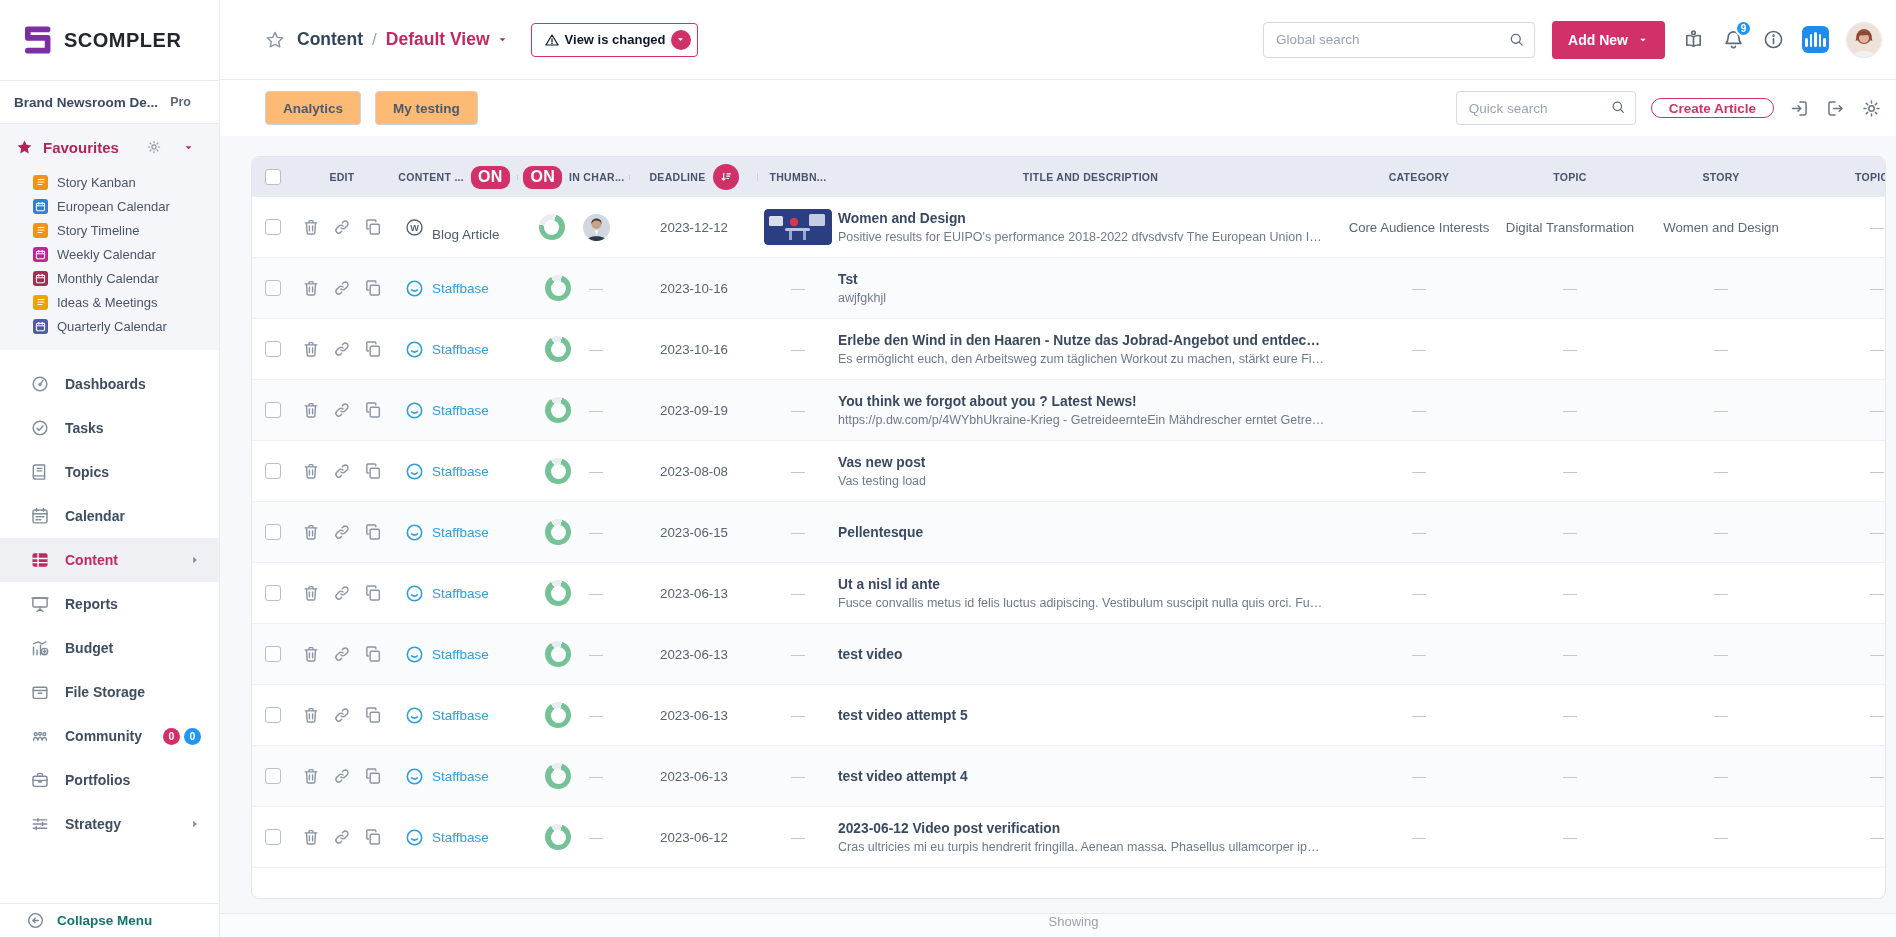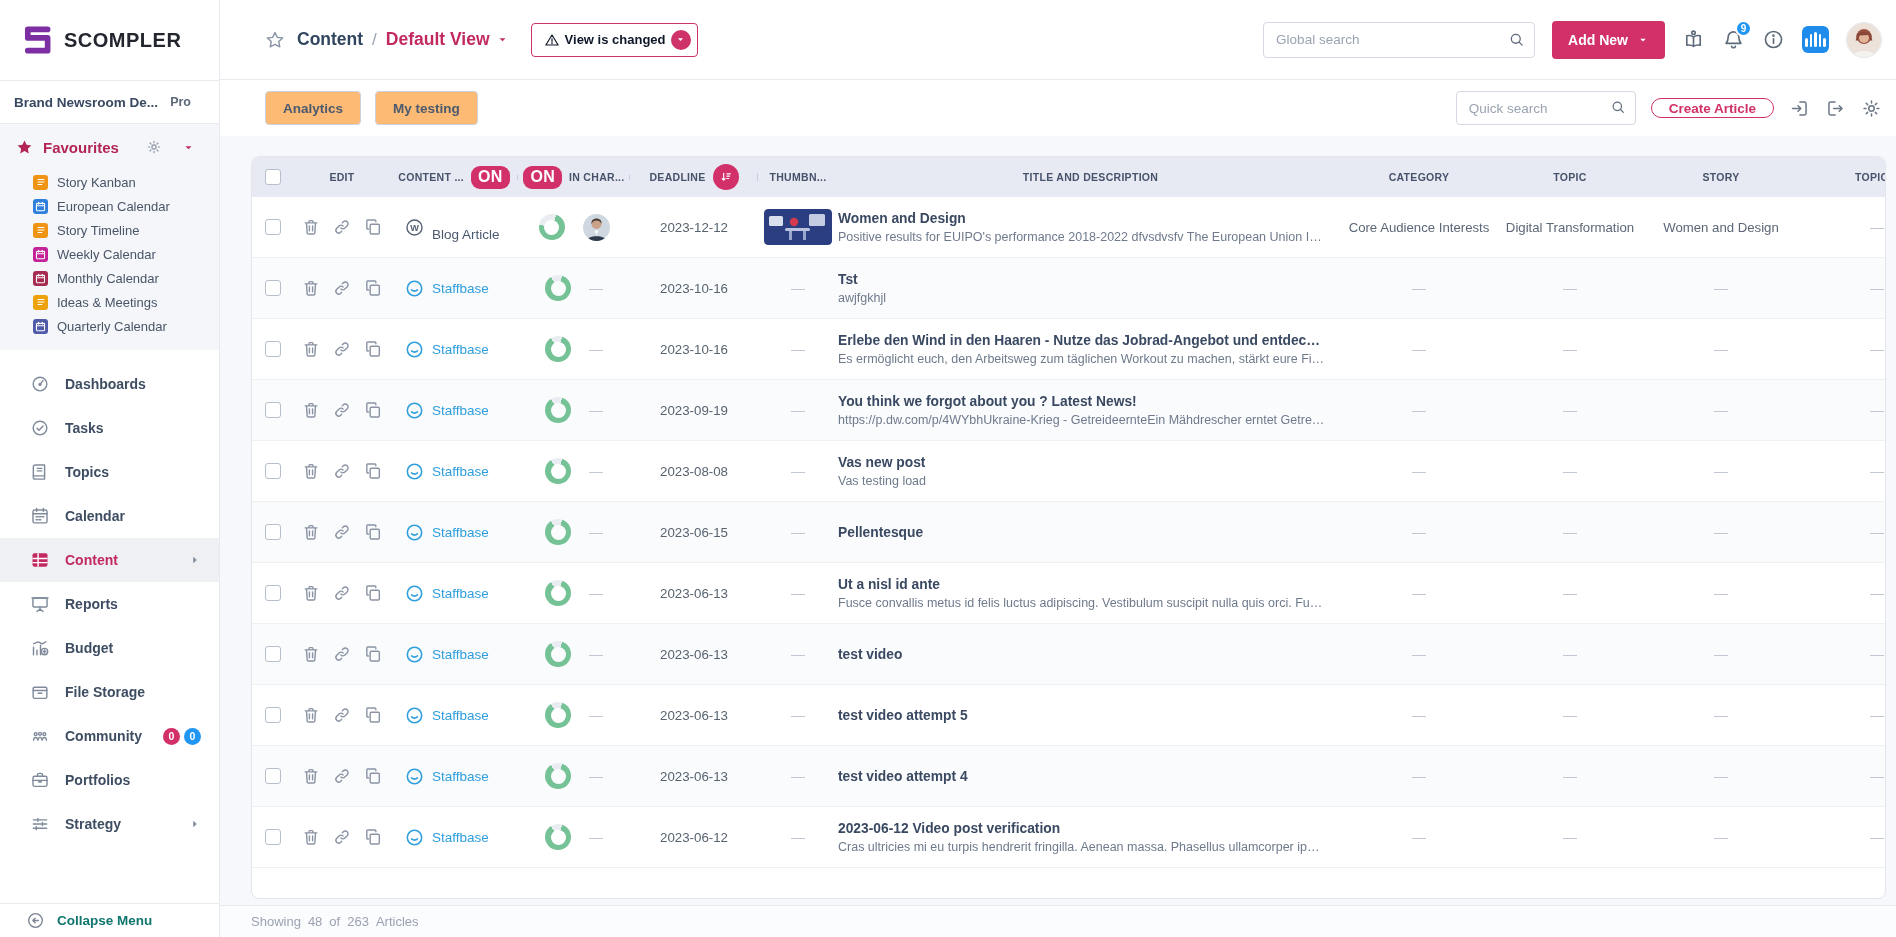--- a/index.html
+++ b/index.html
@@ -92,21 +92,21 @@
   .charge-cell { gap:18px; }
   .avatar-sm { width:27px; height:27px; border-radius:50%; overflow:hidden; }
   .date { font-size:13.3px; color:#57636f; }
   .dash { color:#c2c8d3; font-size:14px; }
   .title-cell { flex-direction:column; align-items:flex-start; justify-content:center; padding-right:18px; overflow:hidden; }
   .row-title { font-size:13.8px; font-weight:700; color:#3a4962; white-space:nowrap; overflow:hidden; text-overflow:ellipsis; max-width:100%; }
   .row-desc { margin-top:4px; font-size:12.5px; color:#6e7a8c; white-space:nowrap; overflow:hidden; text-overflow:ellipsis; max-width:100%; }
   .val { font-size:13.2px; color:#5b6777; white-space:nowrap; overflow:hidden; text-overflow:ellipsis; }
   .thumb { border-radius:4px; overflow:hidden; display:flex; }
 
-  .footer { height:32px; border-top:1px solid #e7eaef; background:#fbfcfe; display:flex; align-items:center; padding-left:31px; gap:7px; font-size:13px; color:#9aa2b1; }
+  .footer { height:24px; border-top:1px solid #e7eaef; background:#fbfcfe; display:flex; align-items:center; padding-left:31px; gap:7px; font-size:13px; color:#9aa2b1;flex-direction:column; }
 </style>
 </head>
 <body>
 
 <div class="app">
 
   <aside class="sidebar">
     <div class="logo-row">
       <span class="logo-mark">
         <svg width="34" height="34" viewBox="0 0 24 24" fill="none">

